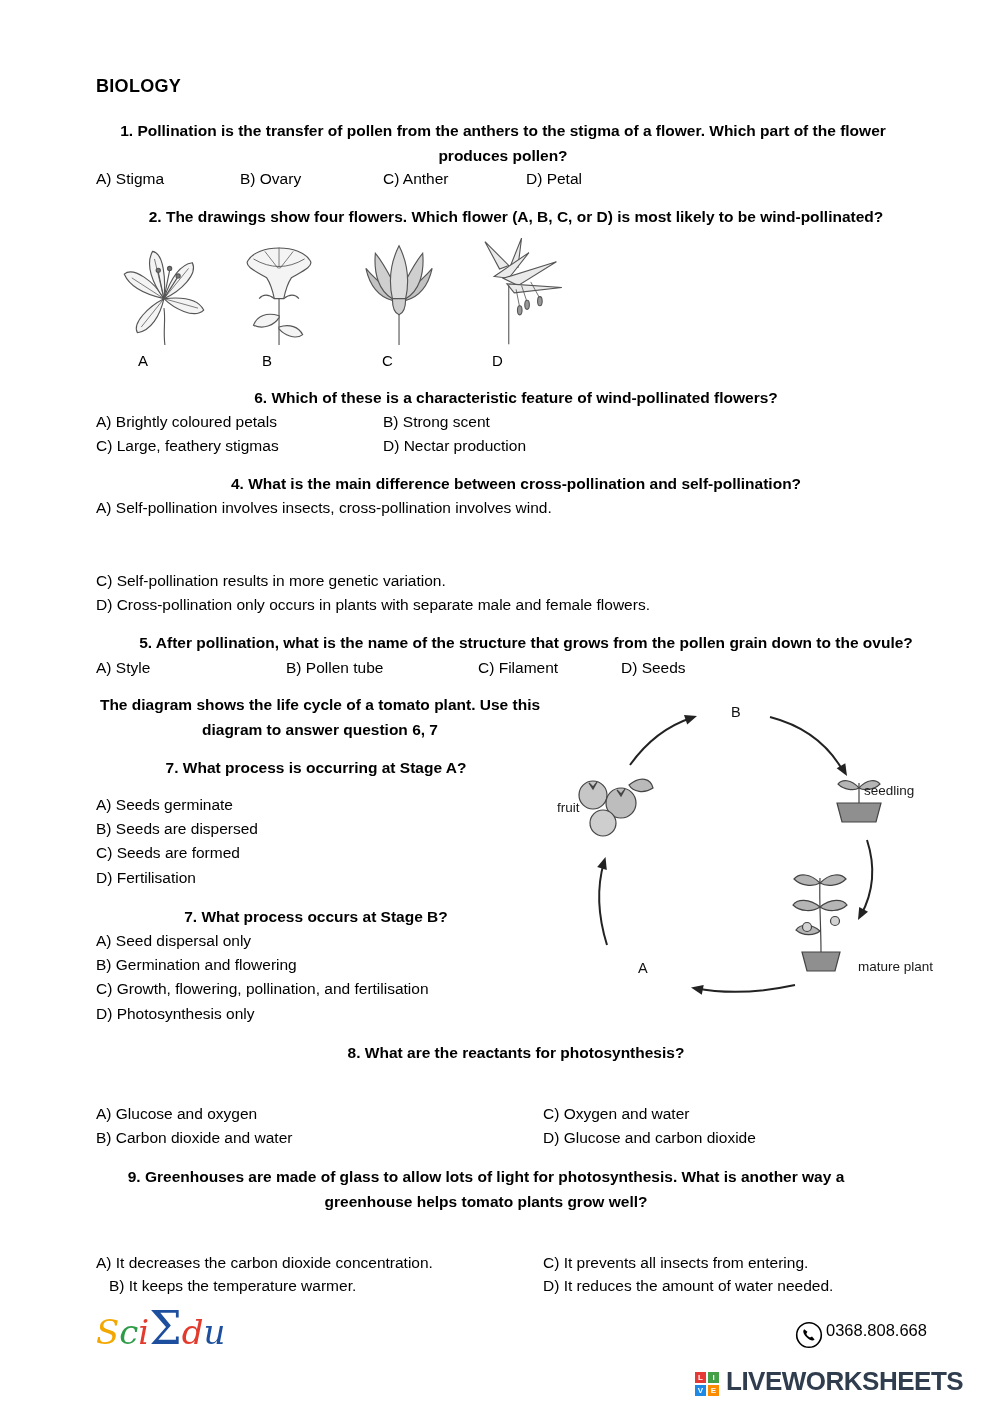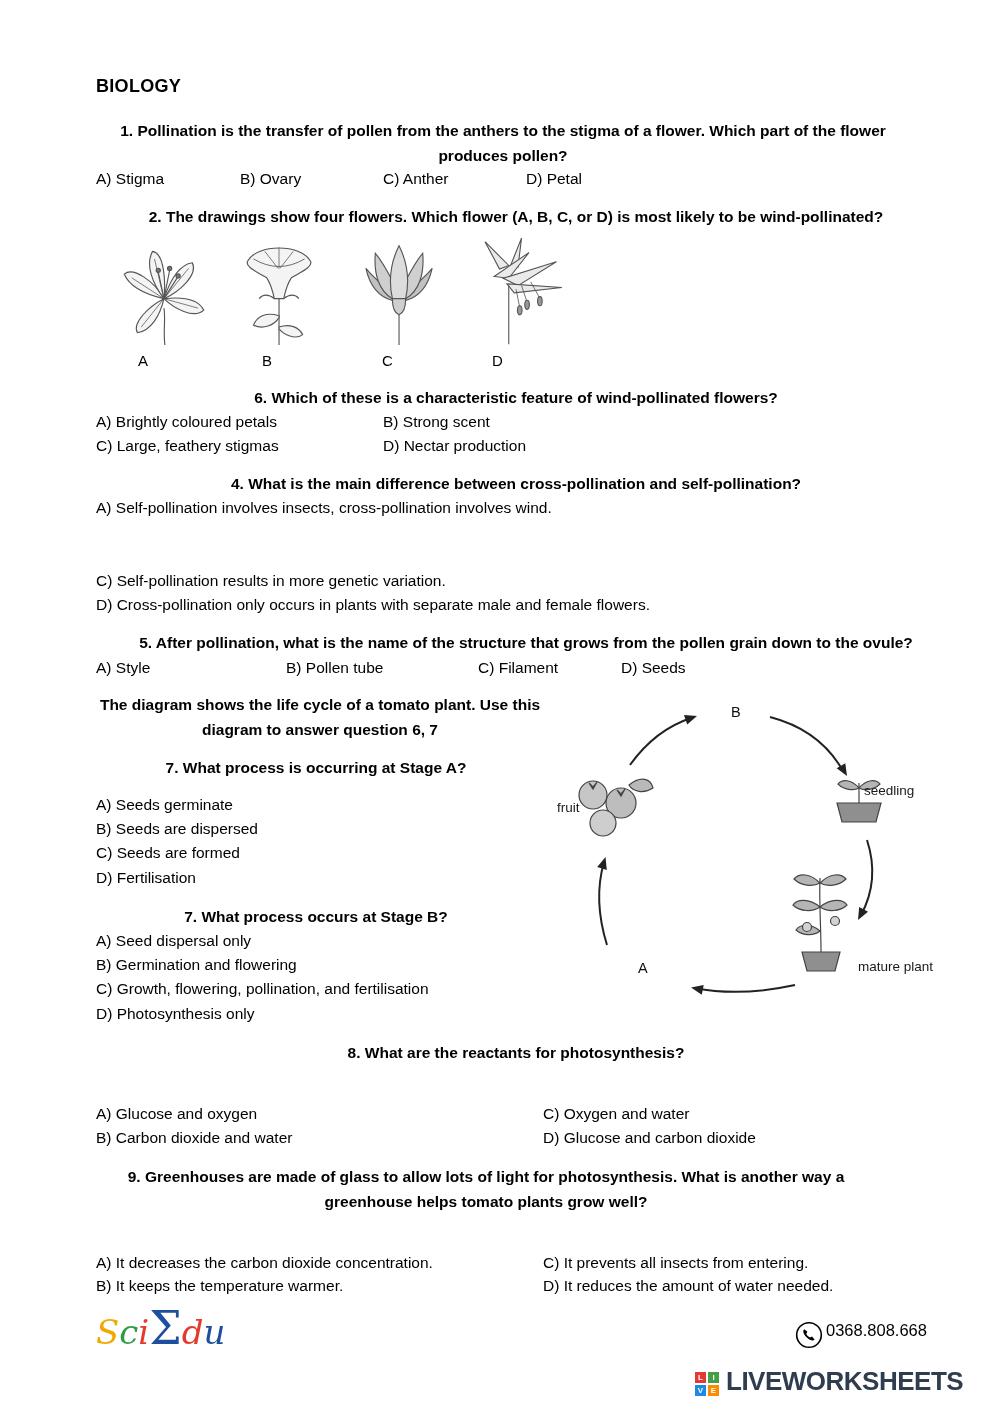--- a/index.html
+++ b/index.html
@@ -275,21 +275,21 @@
 
   <div class="q" style="left:96px;top:1040px;width:840px">8. What are the reactants for photosynthesis?</div>
   <span class="opt" style="left:96px;top:1102px">A) Glucose and oxygen</span>
   <span class="opt" style="left:543px;top:1102px">C) Oxygen and water</span>
   <span class="opt" style="left:96px;top:1126px">B) Carbon dioxide and water</span>
   <span class="opt" style="left:543px;top:1126px">D) Glucose and carbon dioxide</span>
 
   <div class="q" style="left:96px;top:1164px;width:780px">9. Greenhouses are made of glass to allow lots of light for photosynthesis. What is another way a greenhouse helps tomato plants grow well?</div>
   <span class="opt" style="left:96px;top:1251px">A) It decreases the carbon dioxide concentration.</span>
   <span class="opt" style="left:543px;top:1251px">C) It prevents all insects from entering.</span>
-  <span class="opt" style="left:96px;top:1274px">B) It keeps the temperature warmer.</span>
+  <span class="opt" style="left:109px;top:1274px">B) It keeps the temperature warmer.</span>
   <span class="opt" style="left:543px;top:1274px">D) It reduces the amount of water needed.</span>
 
   <div class="sciedu">
     <span class="sl0">S</span><span class="sl1">c</span><span class="sl2">i</span><span class="sl3">Σ</span><span class="sl4">d</span><span class="sl5">u</span>
   </div>
 
   <div class="phone-group">
     <svg width="28" height="28" viewBox="0 0 28 28">
       <circle cx="14" cy="14" r="12.3" fill="none" stroke="#000" stroke-width="1.6"></circle>
       <path d="M9.2 8.2 c-1.6 1.6 -1.2 4.4 2.4 8 s6.4 4 8 2.4 l-2.6 -3.2 -2 1.1 c-1.6 -0.6 -3.1 -2.1 -3.7 -3.7 l1.1 -2 z" fill="#000"></path>

